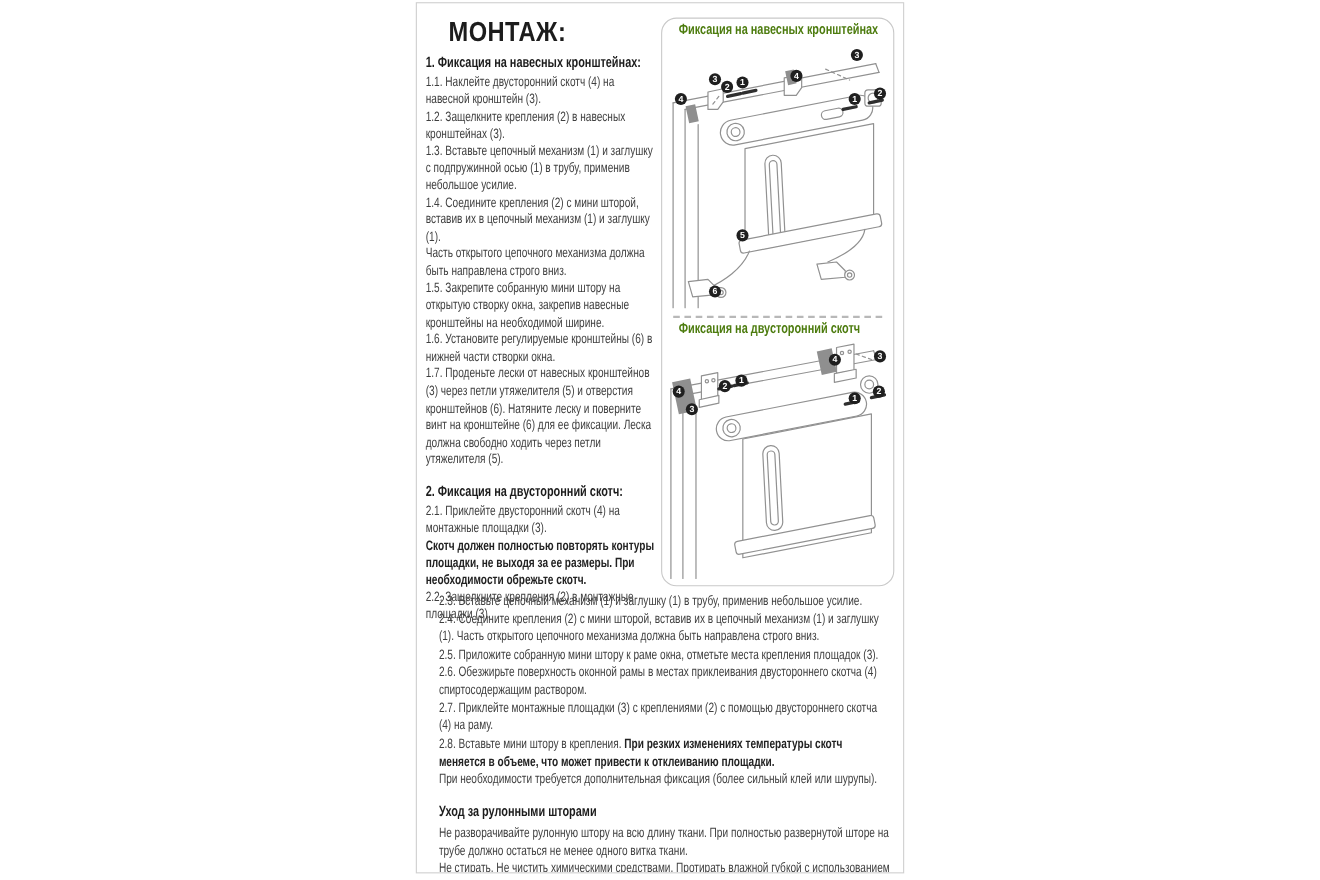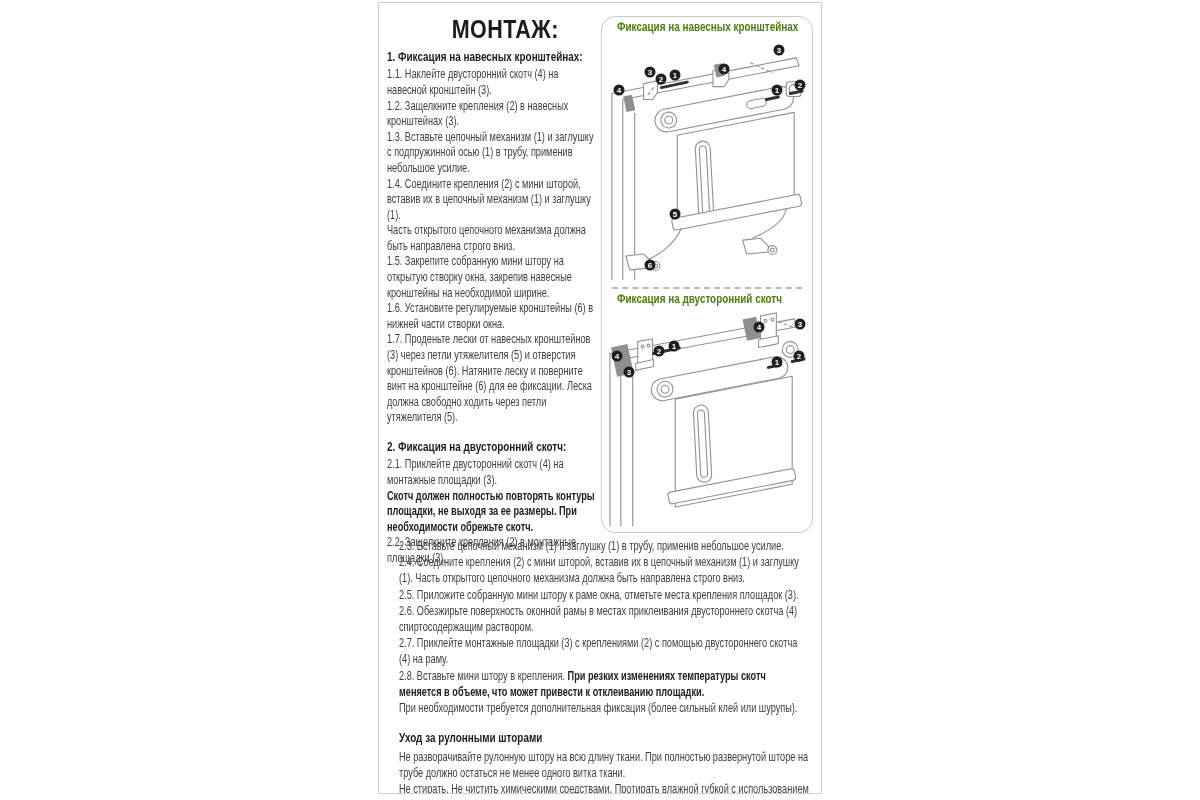--- a/index.html
+++ b/index.html
@@ -10,21 +10,21 @@
   }
   .page{
     position:absolute;left:378px;top:2px;width:444px;height:792px;
     background:#fff;border:1px solid #cfcfcf;box-sizing:border-box;overflow:hidden;
   }
   
   .cond{transform:scaleX(0.74);transform-origin:0 0;width:135%;}
   .cond-c{display:inline-block;transform:scaleX(0.86);}
 
   .main-title{
-    position:absolute;left:20px;top:12px;width:212px;text-align:center;
+    position:absolute;left:20px;top:12px;width:212px;
     font-size:25px;font-weight:bold;color:#1c1c1c;letter-spacing:.5px;
   }
   .left-col{position:absolute;left:8px;top:46px;width:212px;}
   .flow-block{position:absolute;left:20px;top:535px;width:412px;}
   .care{margin-top:14px;}
 
   h3{
     margin:0 0 2px 0;font-size:13.4px;line-height:1.22;color:#1c1c1c;font-weight:bold;
   }
   .gap-top{margin-top:13px;}

